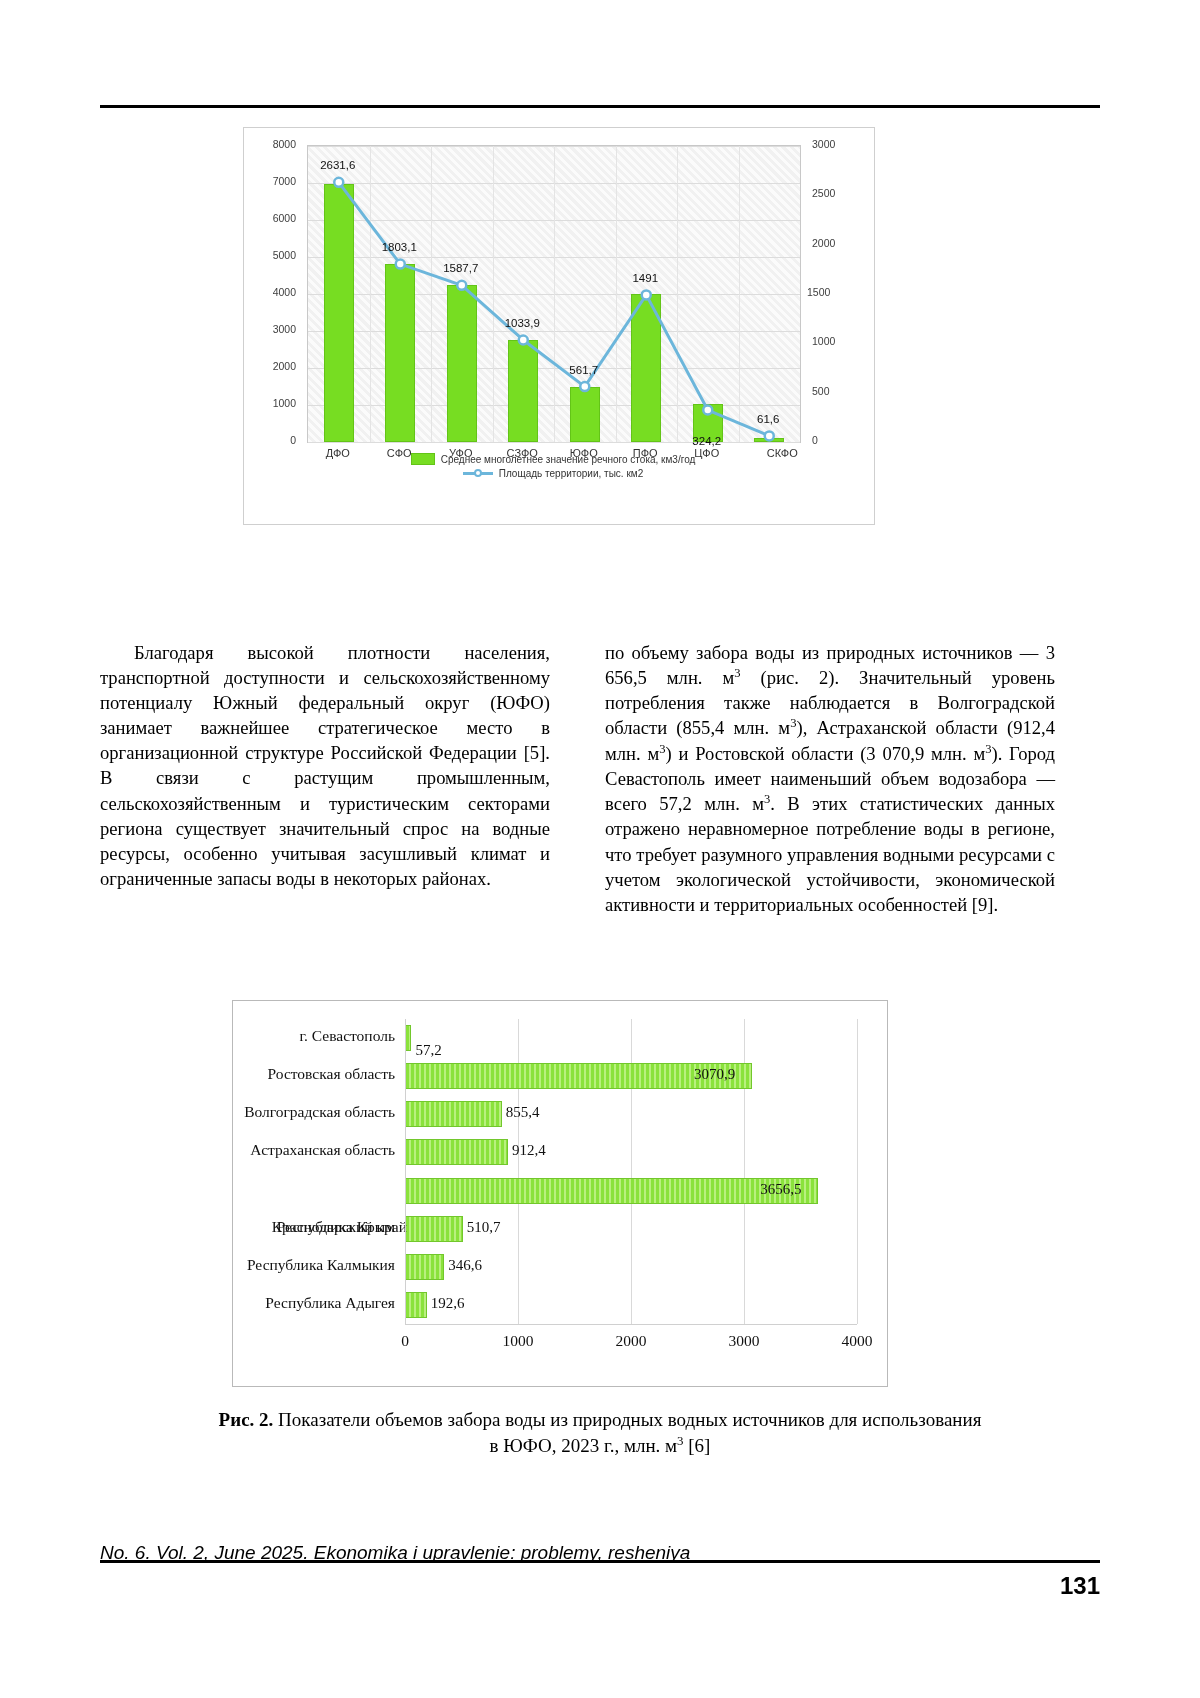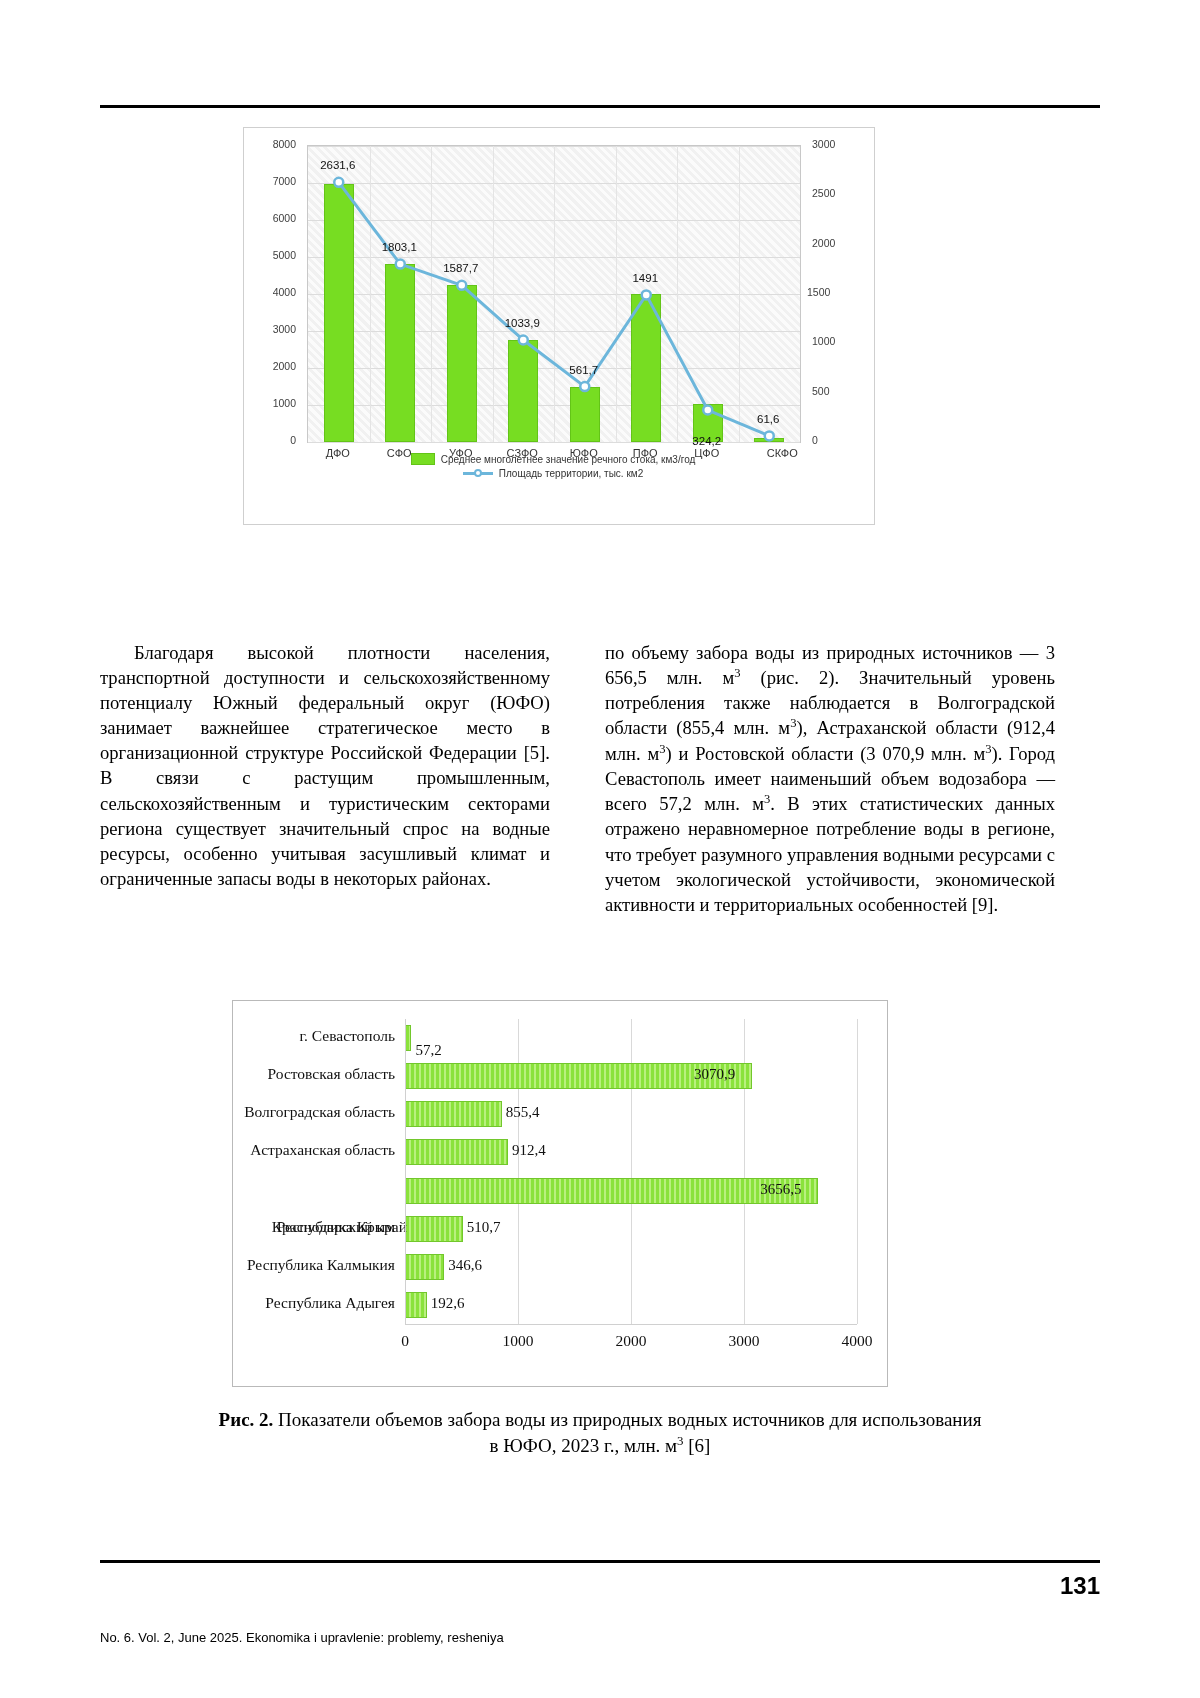--- a/index.html
+++ b/index.html
@@ -117,22 +117,22 @@
     position:absolute; font-family:"Liberation Serif", serif; font-size:15.5px; color:#111;
     transform:translateX(-50%);
   }
   .axis2-line { position:absolute; background:#d0d0d0; }
 
   
   .foot-rule {
     position:absolute; left:100px; top:1560px; width:1000px; height:2.5px; background:#000;
   }
   .footer-left {
-    position:absolute; left:100px; top:1630px;
-    font-family:"Liberation Sans", sans-serif; font-size:13px;
+    position:absolute; left:100px; top:1542px;
+    font-family:"Liberation Sans", sans-serif; font-size:19px;font-style:italic;
   }
   .footer-right {
     position:absolute; right:100px; top:1572px;
     font-family:"Liberation Sans", sans-serif; font-size:24px; font-weight:bold;
   }
 </style>
 </head>
 <body>
 
 <div class="page">

